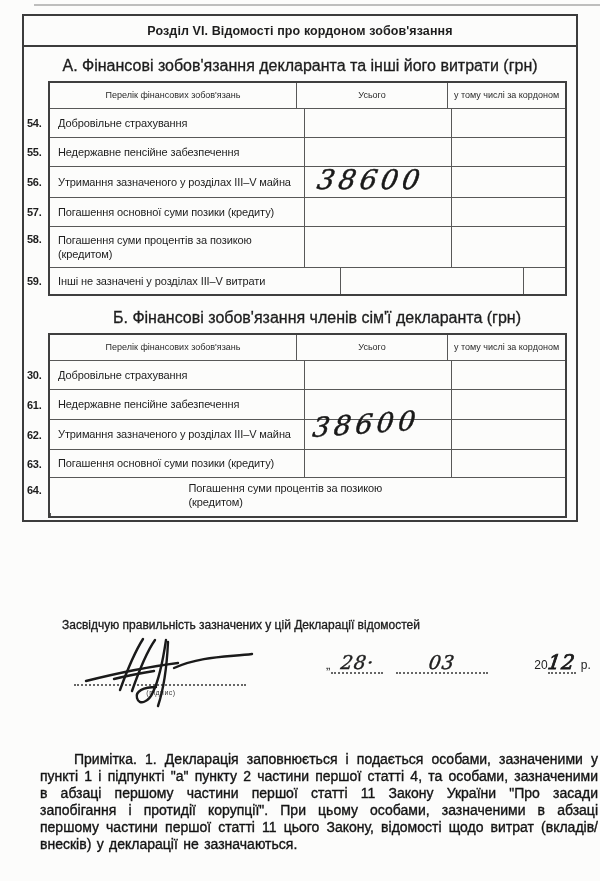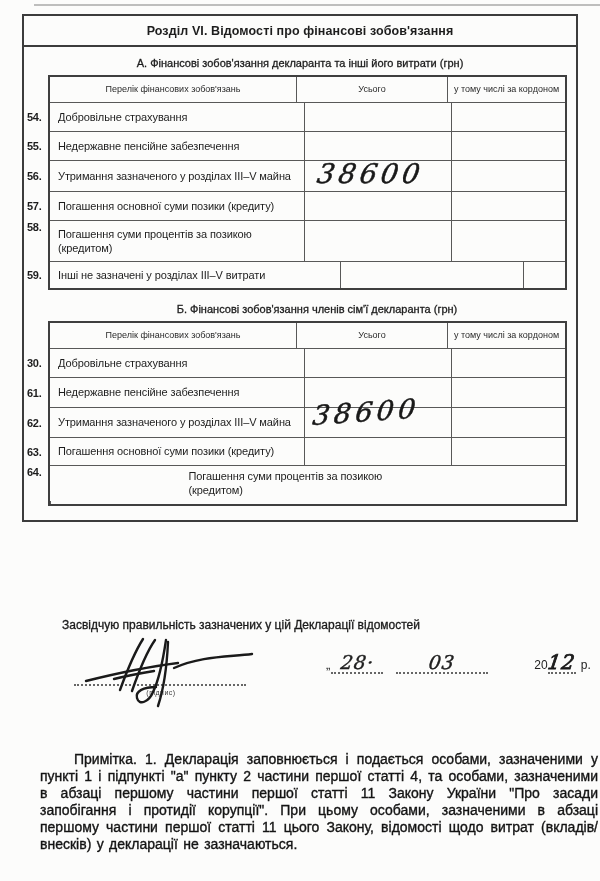--- a/index.html
+++ b/index.html
@@ -5,32 +5,32 @@
   html,body{margin:0;padding:0;background:#e8e8e8;}
   .page{position:relative;width:600px;height:881px;background:#fcfcfb;
         font-family:"Liberation Sans",sans-serif;color:#1d1d1d;overflow:hidden;}
   .scan-top{position:absolute;top:4px;left:34px;width:566px;height:2px;
             background:#8a8a8a;opacity:.55;}
 
   
   .outer{position:absolute;left:22px;top:14px;width:552px;height:504px;border:2px solid #3c3c3c;}
   .titlebar{height:29px;border-bottom:2px solid #3c3c3c;display:flex;align-items:center;
             justify-content:center;font-weight:bold;font-size:12.5px;letter-spacing:.1px;}
-  .sec-head{margin-top:10px;text-align:center;font-size:11px;-webkit-text-stroke:.3px #1d1d1d;}
+  .sec-head{margin-top:10px;text-align:center;font-size:16px;-webkit-text-stroke:.3px #1d1d1d;}
   .sec-head.b{margin-top:13px;margin-left:34px;}
 
   
   .ftable{position:relative;margin:6px 9px 4px 24px;border:2px solid #3f3f3f;}
   .frow{display:flex;align-items:center;border-top:1px solid #585858;position:relative;min-height:28px;}
   .frow.head{border-top:none;min-height:25px;}
   .h26{min-height:26px;gap:36px;} .h27{min-height:27px;} .h29{min-height:29px;}
   .h30{min-height:30px;} .h38{min-height:38px;flex-direction:column;} .h40{min-height:40px;}
   .fnum{position:absolute;left:-23px;top:50%;transform:translateY(-50%);width:44px;
         font-weight:bold;font-size:11px;letter-spacing:-.3px;}
-  .frow.wrap .fnum{top:6px;}
+  .frow.wrap .fnum{top:12px;}
   .c-desc{width:242px;padding:3px 4px 3px 8px;font-size:11px;letter-spacing:-.1px;
           line-height:1.3;white-space:nowrap;}
   .frow.wrap .c-desc{white-space:normal;}
   .c-total{width:146px;align-self:stretch;border-left:1px solid #585858;position:relative;}
   .c-abroad{flex:1;align-self:stretch;border-left:1px solid #585858;}
   .frow.head .c-desc,.frow.head .c-total,.frow.head .c-abroad{
       display:flex;align-items:center;justify-content:center;text-align:center;
       font-size:9px;color:#2a2a2a;padding:2px;white-space:normal;letter-spacing:0;line-height:1.2;}
 
   
@@ -66,21 +66,21 @@
         text-align:justify;text-indent:34px;color:#141414;-webkit-text-stroke:.35px #141414;
         word-spacing:1.5px;margin-left:20px;}
 </style>
 </head>
 <body>
 
 <div class="page">
   <div class="scan-top"></div>
 
   <div class="outer">
-    <div class="titlebar">Розділ VI. Відомості про фінансові зобов'язання</div>
+    <div class="titlebar">Розділ VI. Відомості про кордоном зобов'язання</div>
 
     <div class="sec-head">А. Фінансові зобов'язання декларанта та інші його витрати (грн)</div>
 
     <div class="ftable">
       <div class="frow head">
         <div class="c-desc">Перелік фінансових зобов'язань</div>
         <div class="c-total">Усього</div>
         <div class="c-abroad">у тому числі за кордоном</div>
       </div>
       <div class="frow">

